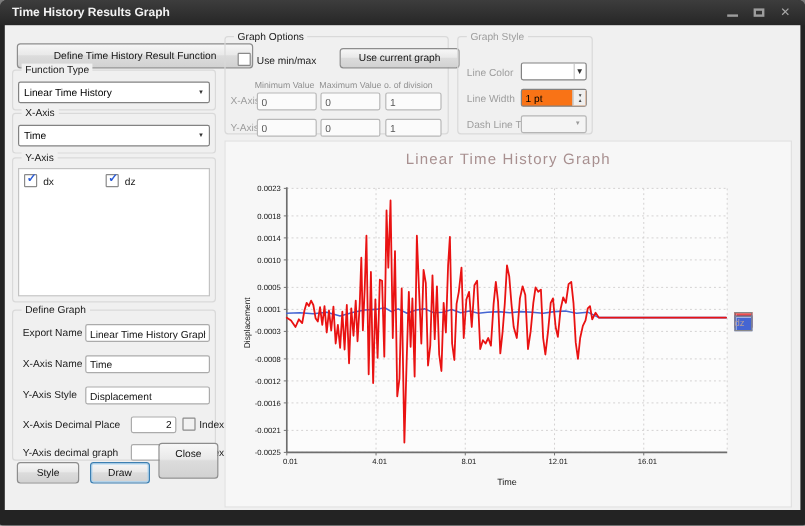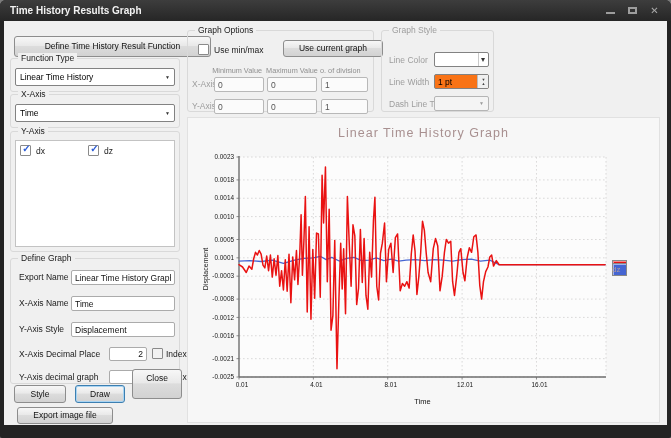--- a/index.html
+++ b/index.html
@@ -145,21 +145,20 @@
 
       <span class="lbl" style="left:8px;top:113px;">Y-Axis decimal graph</span>
       <input class="txt" style="left: 98px; top: 111px; width: 38px; height: 14px; text-align: right;" value="4">
       <span class="chk" style="left:141px;top:112px;background:#f2f2f2;"></span>
       <span class="lbl" style="left:155px;top:113px;">Index</span>
     </div>
 
     <div class="btn" style="left:10px;top:364px;width:52px;height:18px;line-height:16px;">Style</div>
     <div class="btn btn-focus" style="left:71px;top:364px;width:50px;height:18px;line-height:16px;">Draw</div>
     <div class="btn" style="left:128px;top:348px;width:50px;height:30px;line-height:16px;">Close</div>
-    <div class="btn" style="left:13px;top:386px;width:96px;height:17px;line-height:15px;">Export image file</div>
 
     <div class="grp" style="left:183px;top:9px;width:187px;height:82px;">
       <span class="grp-label">Graph Options</span>
       <span class="chk" style="left:10px;top:13px;"></span>
       <span class="lbl" style="left:26px;top:14px;">Use min/max</span>
       <div class="btn" style="left:95px;top:9px;width:100px;height:17px;line-height:15px;">Use current graph</div>
 
       <span class="hdr" style="left:8px;top:35px;width:66px;text-align:right;">Minimum Value</span>
       <span class="hdr" style="left:77px;top:35px;width:54px;text-align:center;">Maximum Value</span>
       <span class="hdr" style="left:132px;top:35px;width:54px;">o. of division</span>

